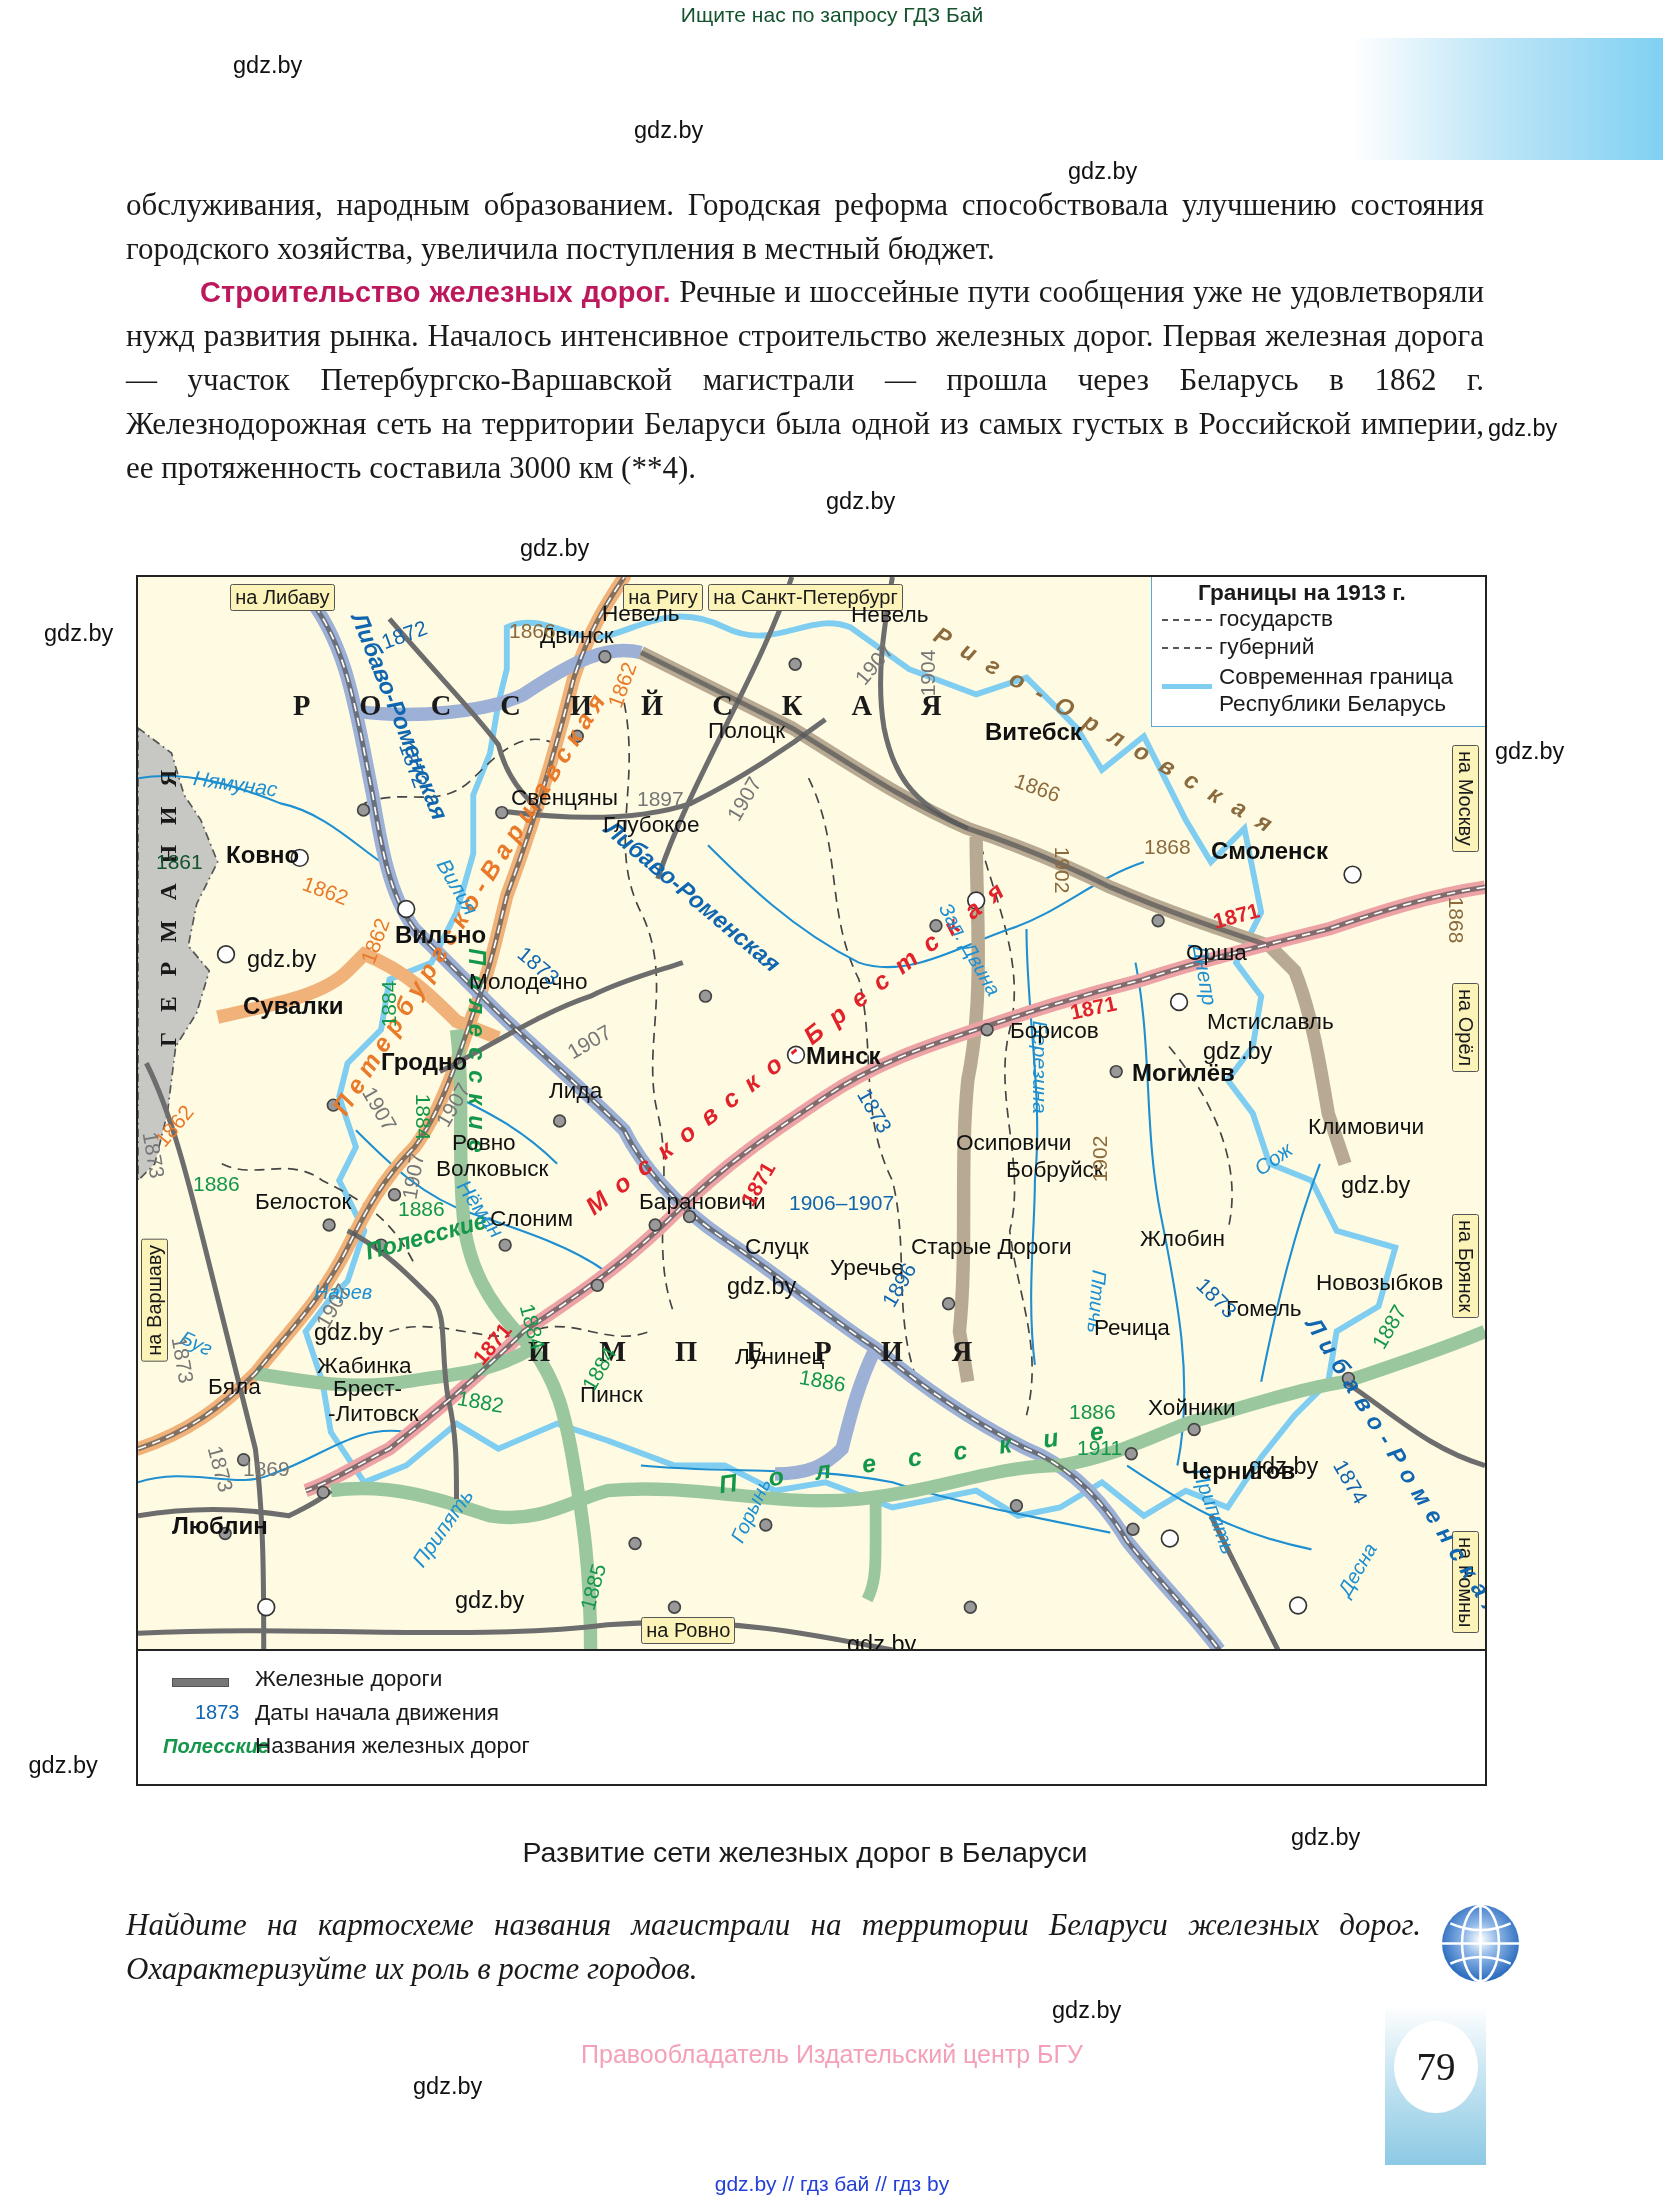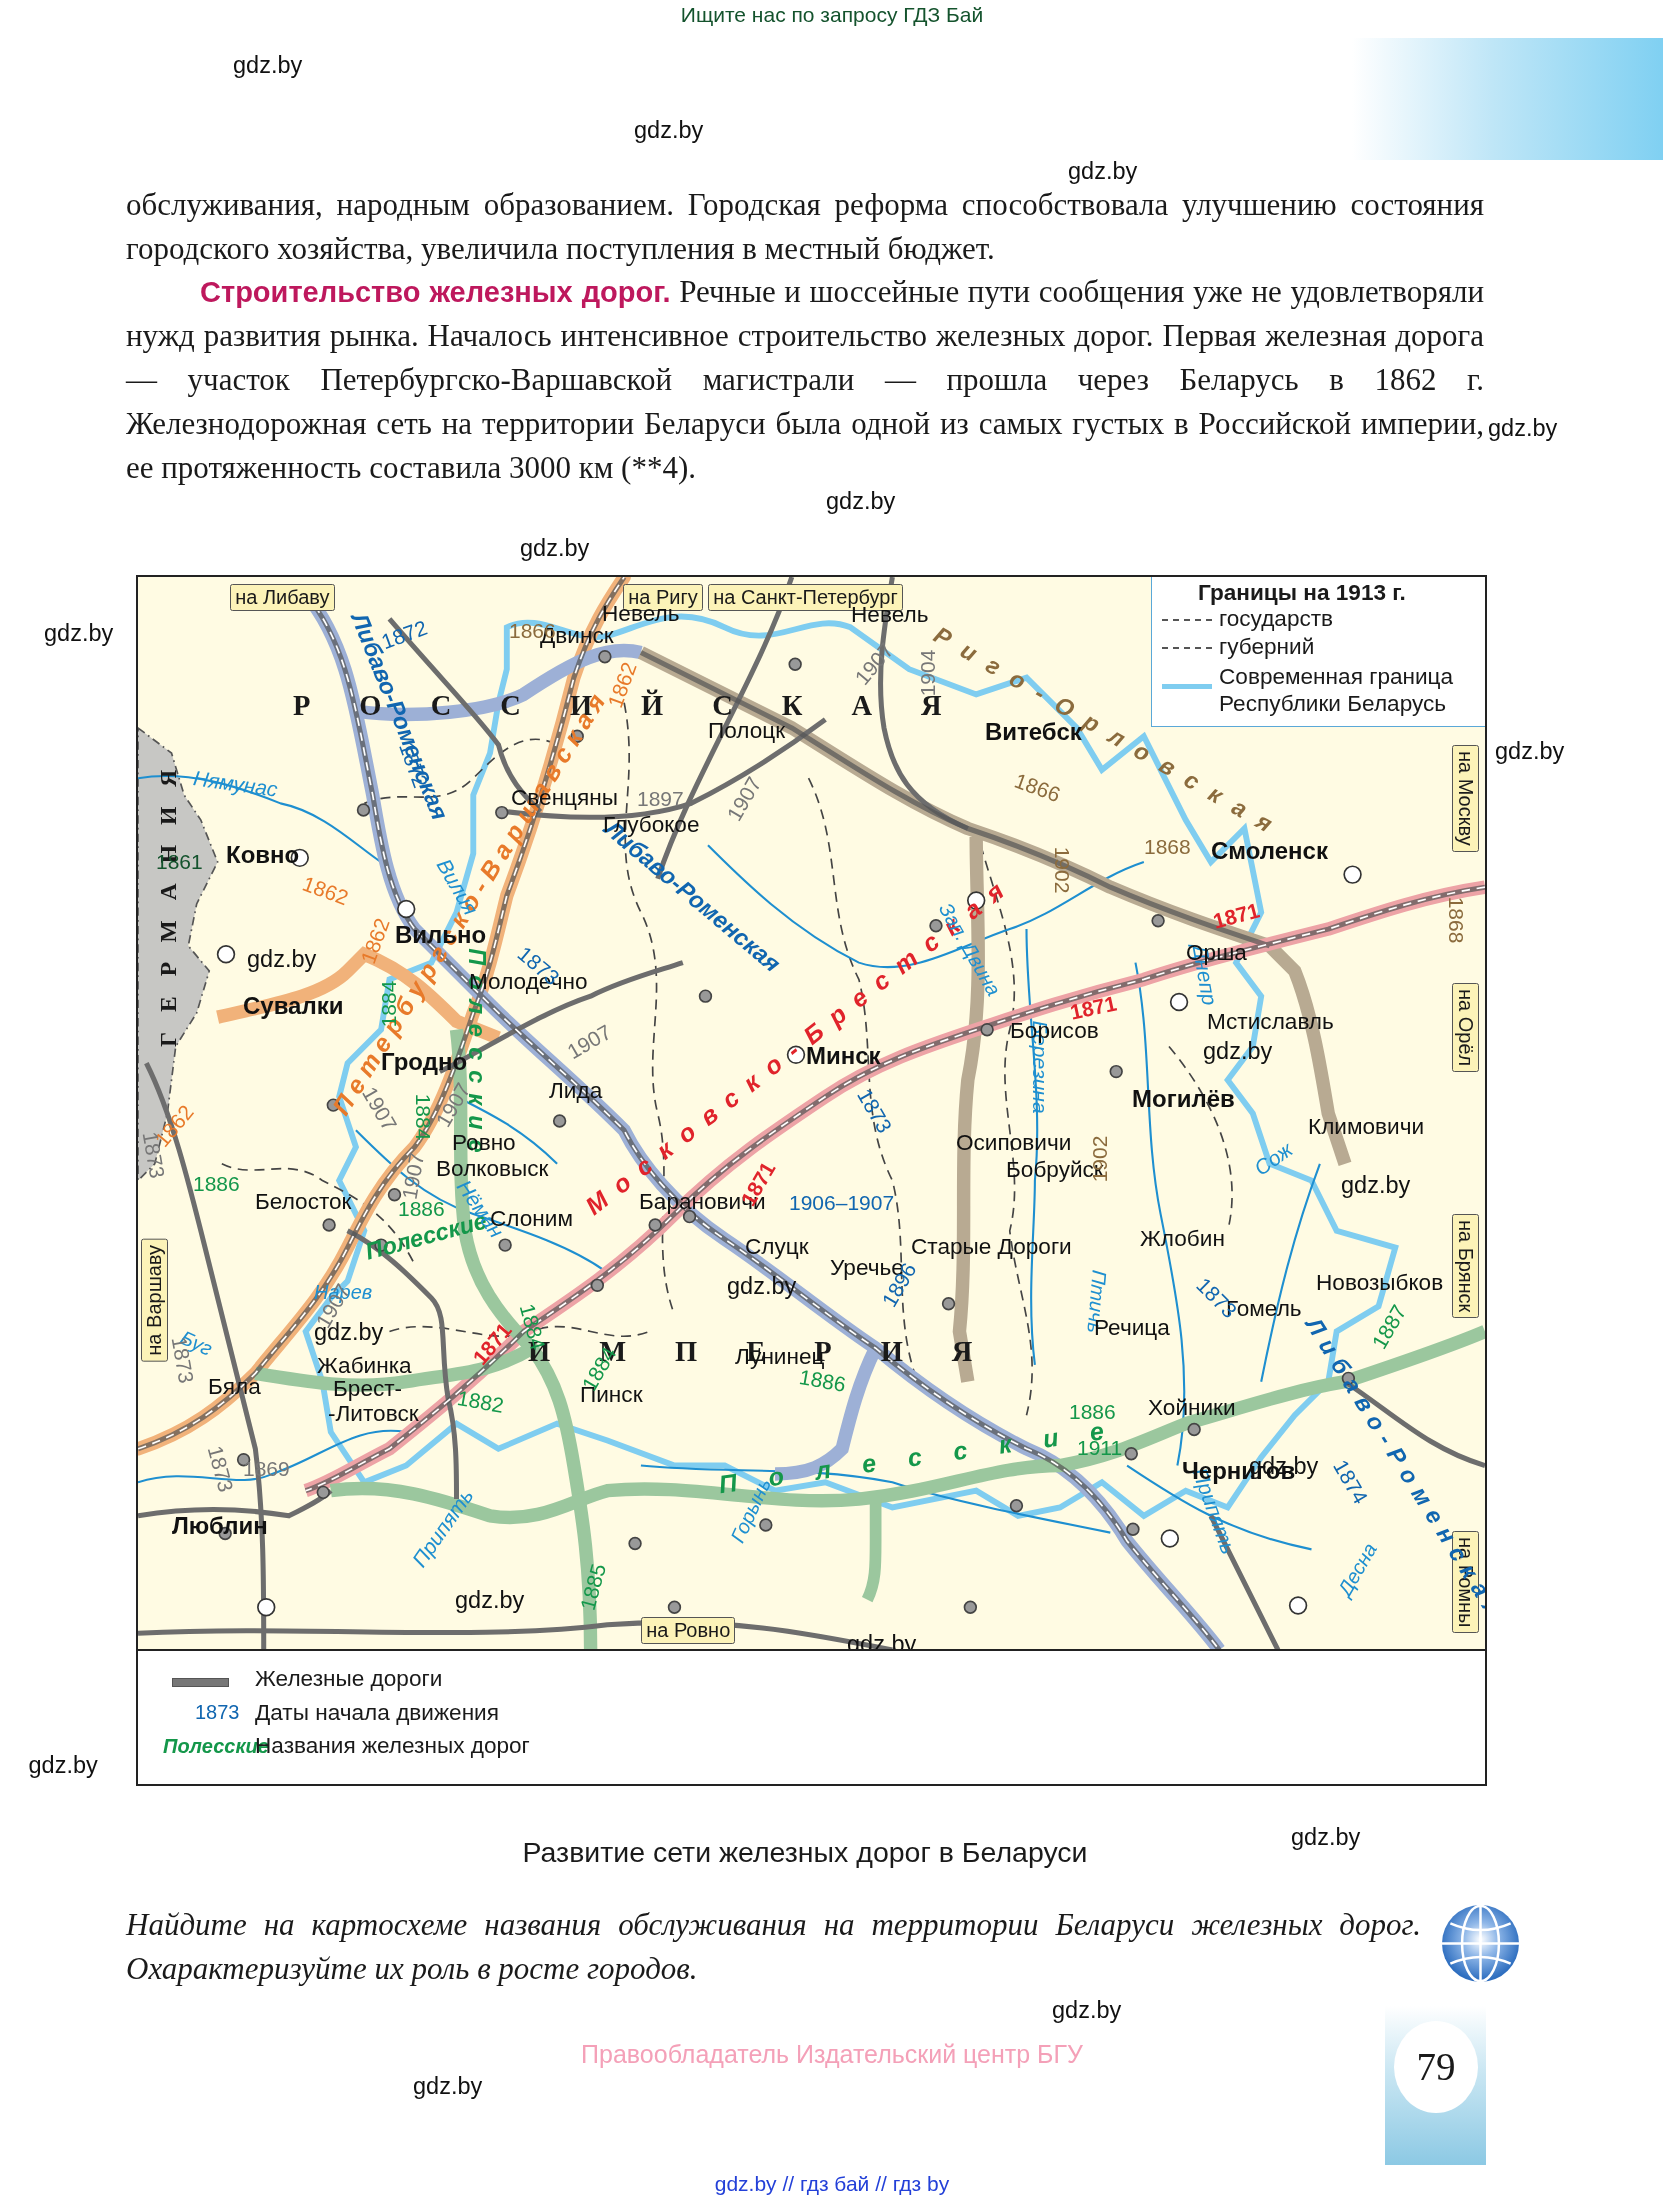--- a/index.html
+++ b/index.html
@@ -234,21 +234,21 @@
   <div class="lbl cityb" style="left:88px;top:264px">Ковно</div>
   <div class="lbl cityb" style="left:257px;top:344px">Вильно</div>
   <div class="lbl city" style="left:331px;top:392px">Молодечно</div>
   <div class="lbl city" style="left:1048px;top:363px">Орша</div>
   <div class="lbl city" style="left:1069px;top:432px">Мстиславль</div>
   <div class="lbl city" style="left:872px;top:441px">Борисов</div>
   <div class="lbl cityb" style="left:105px;top:415px">Сувалки</div>
   <div class="lbl cityb" style="left:243px;top:471px">Гродно</div>
   <div class="lbl city" style="left:411px;top:501px">Лида</div>
   <div class="lbl cityb" style="left:668px;top:465px">Минск</div>
-  <div class="lbl cityb" style="left:994px;top:508px">Могилёв</div>
+  <div class="lbl cityb" style="left:994px;top:482px">Могилёв</div>
   <div class="lbl city" style="left:1170px;top:537px">Климовичи</div>
   <div class="lbl city" style="left:314px;top:553px">Ровно</div>
   <div class="lbl city" style="left:298px;top:579px">Волковыск</div>
   <div class="lbl city" style="left:818px;top:553px">Осиповичи</div>
   <div class="lbl city" style="left:868px;top:580px">Бобруйск</div>
   <div class="lbl city" style="left:117px;top:612px">Белосток</div>
   <div class="lbl city" style="left:352px;top:629px">Слоним</div>
   <div class="lbl city" style="left:501px;top:612px">Барановичи</div>
   <div class="lbl yr" style="left:651px;top:614px;color:#1166b0">1906–1907</div>
   <div class="lbl city" style="left:607px;top:657px">Слуцк</div>
@@ -331,21 +331,21 @@
     <div class="lbl" style="left:57px;top:50px;font-size:20px;color:#1166b0">1873</div>
     <div class="lbl" style="left:117px;top:49px;font-size:22.6px">Даты начала движения</div>
     <div class="lbl" style="left:25px;top:84px;font-size:20px;font-weight:bold;font-style:italic;color:#14974a">Полесские</div>
     <div class="lbl" style="left:117px;top:82px;font-size:22.6px">Названия железных дорог</div>
   </div>
 </div>
 
 <div class="caption">Развитие сети железных дорог в Беларуси</div>
 <div class="wm" style="left:1291px;top:1824px">gdz.by</div>
 
-<div class="task">Найдите на картосхеме названия обслуживания на территории Беларуси железных дорог. Охарактеризуйте их роль в росте городов.</div>
+<div class="task">Найдите на картосхеме названия магистрали на территории Беларуси железных дорог. Охарактеризуйте их роль в росте городов.</div>
 <div class="abs" style="left:1442px;top:1905px;width:77px;height:77px;border-radius:50%;background:radial-gradient(circle at 50% 45%,#ffffff 0%,#8fb7e8 30%,#2f6fc0 70%,#1e55a8 100%)">
   <svg width="77" height="77" viewBox="0 0 92 92">
     <g fill="none" stroke="#fff" stroke-width="3">
       <line x1="0" y1="46" x2="92" y2="46"></line>
       <line x1="46" y1="0" x2="46" y2="92"></line>
       <ellipse cx="46" cy="46" rx="22" ry="45"></ellipse>
       <path d="M10,22 Q46,38 82,22"></path>
       <path d="M10,70 Q46,54 82,70"></path>
     </g>
   </svg>

